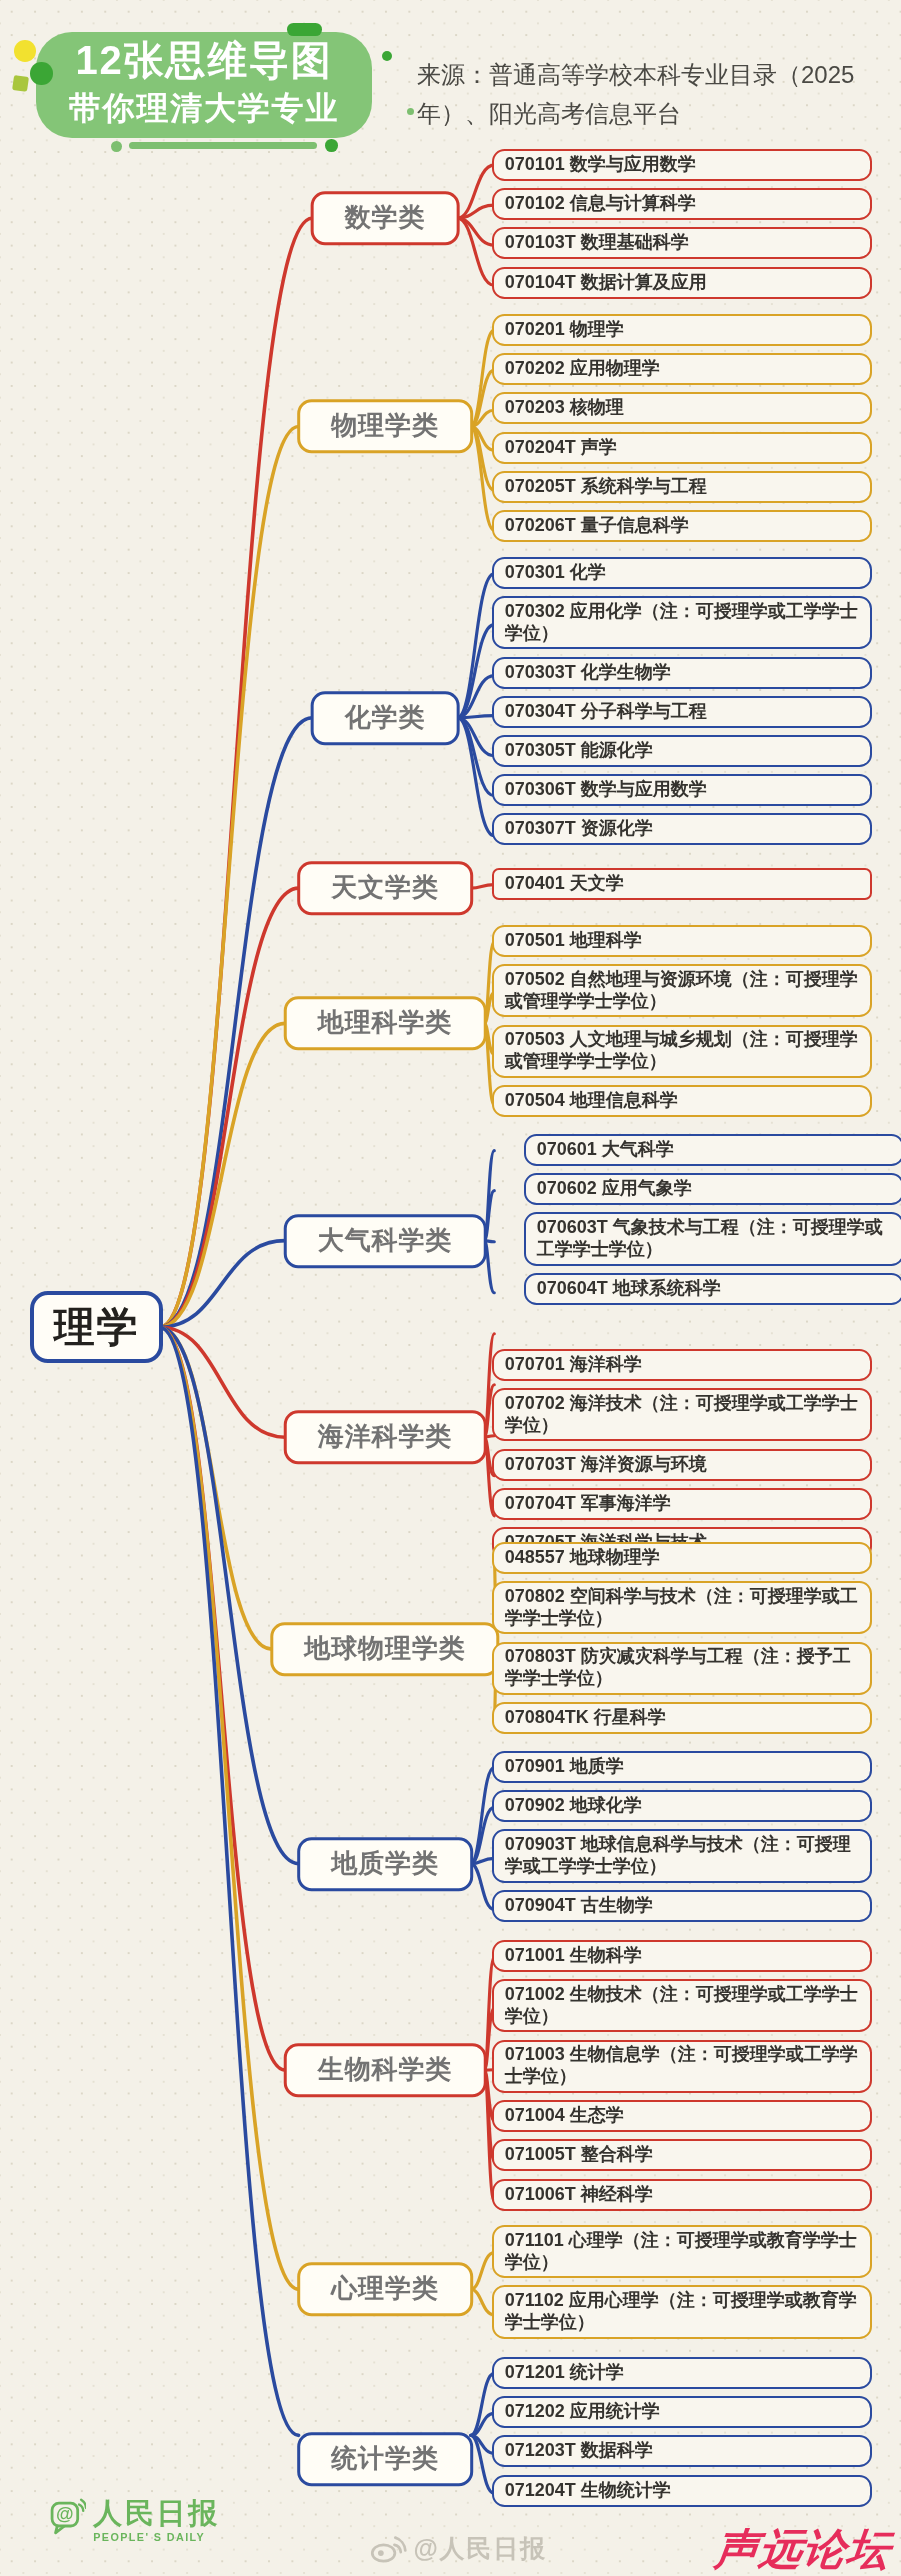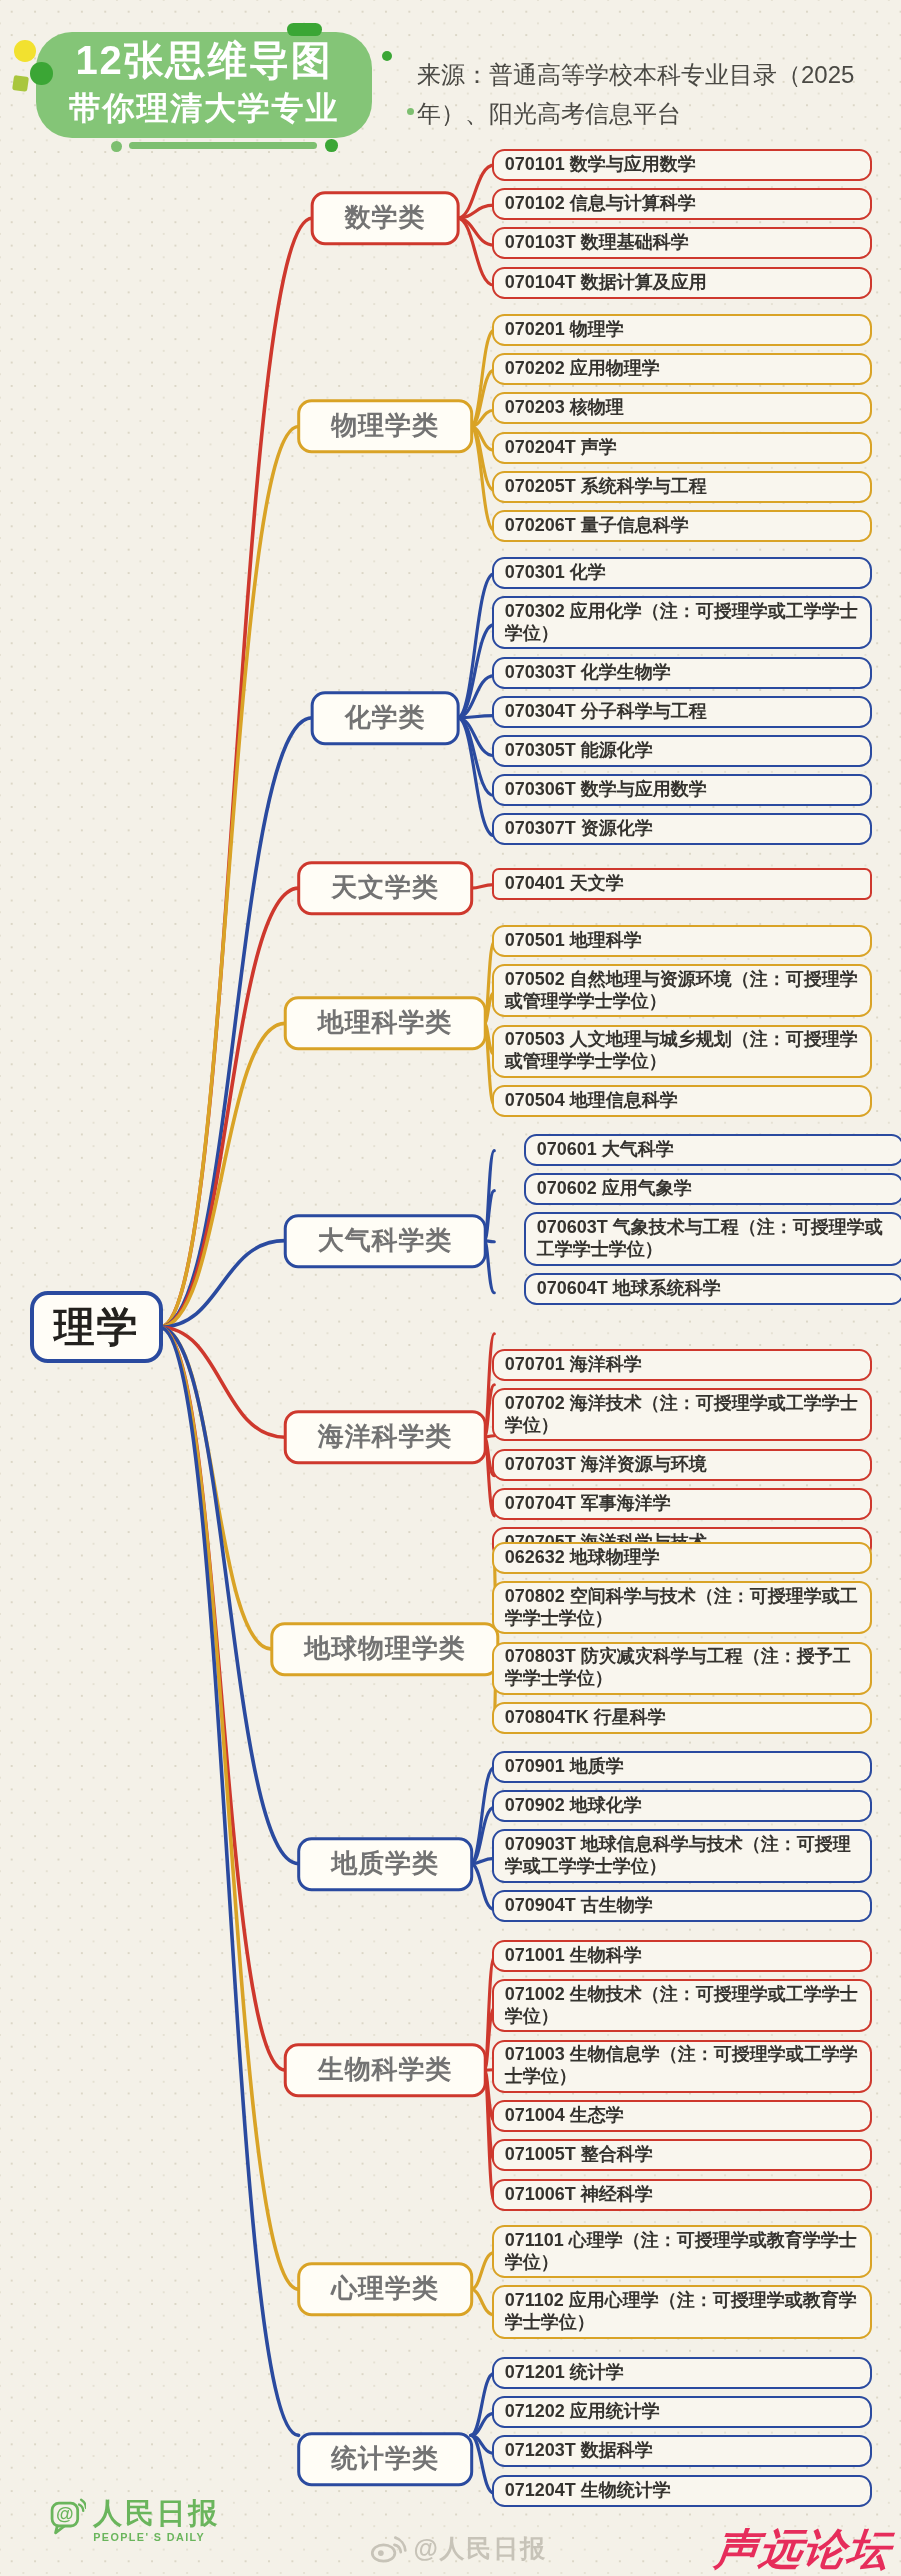--- a/index.html
+++ b/index.html
@@ -295,21 +295,21 @@
         <div class="item" style="border-color: rgb(206, 56, 45);">
           <span>070704T 军事海洋学</span>
         </div>
         <div class="item" style="border-color: rgb(206, 56, 45);">
           <span>070705T 海洋科学与技术</span>
         </div>
       </div>
       <div class="cat" style="left: 385px; top: 1649px; border-color: rgb(217, 163, 38);">地球物理学类</div>
       <div class="items" style="left: 492px; top: 1542px; width: 380px;">
         <div class="item" style="border-color: rgb(217, 163, 38);">
-          <span>062632 地球物理学</span>
+          <span>048557 地球物理学</span>
         </div>
         <div class="item" style="border-color: rgb(217, 163, 38);">
           <span>070802 空间科学与技术（注：可授理学或工学学士学位）</span>
         </div>
         <div class="item" style="border-color: rgb(217, 163, 38);">
           <span>070803T 防灾减灾科学与工程（注：授予工学学士学位）</span>
         </div>
         <div class="item" style="border-color: rgb(217, 163, 38);">
           <span>070804TK 行星科学</span>
         </div>

